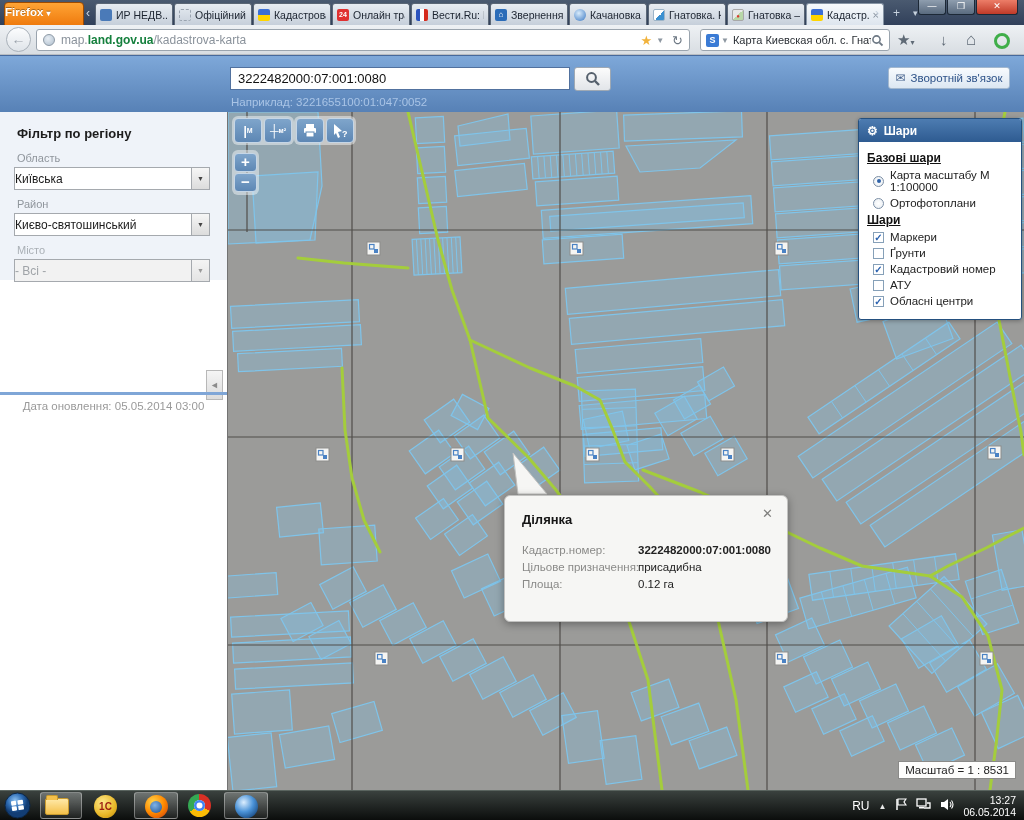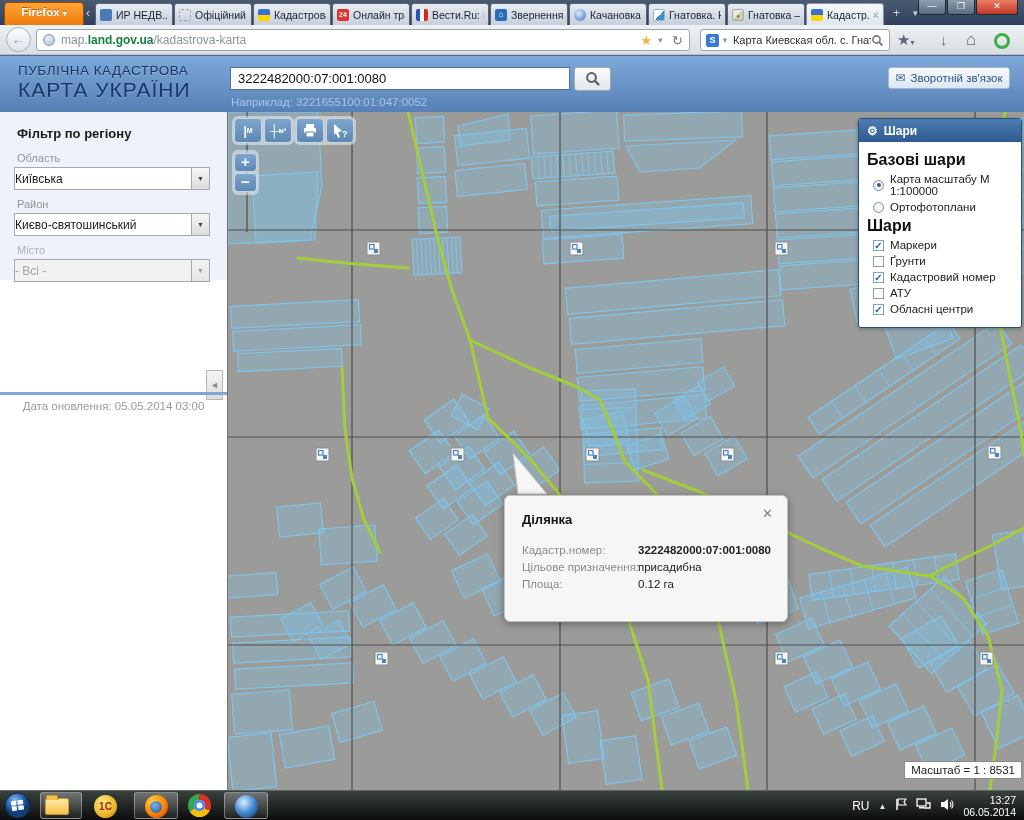--- a/index.html
+++ b/index.html
@@ -4,21 +4,21 @@
 <style>
   * { margin:0; padding:0; box-sizing:border-box; }
   html,body { width:1024px; height:820px; overflow:hidden; font-family:"Liberation Sans", sans-serif; background:#fff; }
   #stage { position:relative; width:1024px; height:820px; }
 
   
   #tabstrip { position:absolute; left:0; top:0; width:1024px; height:25px;
     background:linear-gradient(#4a5a70,#31405a); }
   #ff-btn { position:absolute; left:4px; top:2px; width:80px; height:32px; border-radius:4px;
     background:linear-gradient(#ffa435,#e96c00); border:1px solid #9d4a00;
-    color:#fff; font-size:11.5px; font-weight:bold; text-align:center; line-height:18px;
+    color:#fff; font-size:11.5px; font-weight:bold; text-align:left; line-height:18px;
     text-shadow:0 -1px 0 rgba(0,0,0,.35); cursor:default; }
   #ff-btn .caret { font-size:8px; }
   .tabscroll { position:absolute; left:86px; top:6px; color:#cfd8e4; font-size:12px; }
   #tabs { position:absolute; left:95px; top:3px; height:22px; display:flex; }
   .tab { width:78px; height:22px; margin-right:1px; border:1px solid #5a6675; border-bottom:none;
     border-radius:3px 3px 0 0; background:linear-gradient(#e7ecf2,#c6cfda);
     display:flex; align-items:center; padding:0 4px; overflow:hidden; }
   .tab.active { background:linear-gradient(#f7fafc,#dde5ee); border-color:#8795a5; }
   .tab .fav { width:12px; height:12px; flex:0 0 12px; margin-right:4px; border-radius:2px;
     font-size:7px; font-weight:bold; color:#fff; text-align:center; line-height:12px; overflow:hidden; }
@@ -117,40 +117,40 @@
   .zoombtn { width:23px; height:19px; border-radius:4px; border:1px solid #c6d6e6; margin:1px 0;
     background:linear-gradient(#7fa5cb,#5d87b4); color:#fff; font-size:15px; font-weight:bold;
     text-align:center; line-height:16px; }
 
   
   #layers-panel { position:absolute; left:630px; top:6px; width:164px; background:#fff;
     border:1px solid #24507f; border-radius:3px; box-shadow:0 1px 4px rgba(0,0,0,.3); }
   #layers-header { height:23px; background:linear-gradient(#4d7cb1,#2e5b91); border-radius:2px 2px 0 0;
     color:#fff; font-size:12px; font-weight:bold; display:flex; align-items:center; padding:0 8px; gap:6px; }
   #layers-body { padding:6px 8px 8px 8px; }
-  .lp-title { font-size:16px; font-weight:bold; color:#111; margin:3px 0 4px 0; }
+  .lp-title { font-size:12px; font-weight:bold; color:#111; margin:3px 0 4px 0;text-decoration:underline; }
   .lp-row { display:flex; align-items:center; gap:6px; margin:4px 0 4px 6px; font-size:11.5px; color:#222; }
   .radio { width:11px; height:11px; border-radius:50%; border:1px solid #7b8ea5;
     background:radial-gradient(#fff,#e7ecf1); position:relative; flex:0 0 11px; }
   .radio.checked::after { content:""; position:absolute; left:2.5px; top:2.5px; width:4px; height:4px;
     border-radius:50%; background:#2f62a8; }
   .chk { width:11px; height:11px; border:1px solid #86a0b8; background:#fff; flex:0 0 11px;
     font-size:10px; line-height:9px; color:#2a62b0; font-weight:bold; text-align:center; }
 
   
   #popup-tail { position:absolute; z-index:5; }
   #popup { position:absolute; left:276px; top:383px; width:284px; height:127px; background:#f6f6f4;
     border:1px solid #c2c2c0; border-radius:6px; box-shadow:0 2px 9px rgba(0,0,0,.35); z-index:6; }
   #popup-title { position:absolute; left:17px; top:16px; font-size:13px; font-weight:bold; color:#161616; }
   #popup-close { position:absolute; right:14px; top:10px; font-size:13px; color:#7e7e7c; }
   .pop-row { position:absolute; left:17px; width:256px; font-size:11.5px; color:#8a8a88; }
   .pop-row .v { position:absolute; left:116px; color:#222; }
   .pop-row .v.b { font-weight:bold; }
 
-  #scalebox { position:absolute; right:2px; bottom:11px; background:#fdfdfc; border:1px solid #8a8a88;
+  #scalebox { position:absolute; right:8px; bottom:11px; background:#fdfdfc; border:1px solid #8a8a88;
     padding:2px 6px; font-size:11.5px; color:#222; }
 
   
   #taskbar { position:absolute; left:0; top:790px; width:1024px; height:30px;
     background:linear-gradient(#3a413e,#0b0d0c); border-top:1px solid #5a645f; }
   .tile { position:absolute; top:1px; height:27px; border-radius:3px; border:1px solid rgba(255,255,255,.35);
     background:linear-gradient(rgba(255,255,255,.28),rgba(255,255,255,.07)); }
   .appicon { position:absolute; }
   #chrome-ic { width:23px; height:23px; border-radius:50%;
     background:conic-gradient(#d93025 0 33%, #fbbc05 33% 66%, #34a853 66% 100%); position:relative; }
@@ -256,24 +256,20 @@
           <line x1="8.3" y1="8.3" x2="11.5" y2="11.5" stroke="#6d7884" stroke-width="1.8"></line>
         </svg>
     </div>
     <div class="navicon" style="left:897px">★<span style="font-size:8px">▾</span></div>
     <div class="navicon" style="left:940px; font-weight:bold">↓</div>
     <div class="navicon" style="left:966px; font-size:17px">⌂</div>
     <div class="navicon" style="left:994px; width:16px; height:16px; border-radius:50%; border:3px solid #3fae49; top:8px"></div>
   </div>
 
   <div id="siteheader">
-    <div id="logo">
-      <div class="l1">ПУБЛІЧНА КАДАСТРОВА</div>
-      <div class="l2">КАРТА УКРАЇНИ</div>
-    </div>
     <div id="cad-input">3222482000:07:001:0080</div>
     <div id="cad-search-btn">
       <svg width="16" height="16" viewBox="0 0 16 16">
           <circle cx="6.5" cy="6.5" r="4.4" fill="none" stroke="#55606c" stroke-width="2"></circle>
           <line x1="10" y1="10" x2="14" y2="14" stroke="#55606c" stroke-width="2.4"></line>
         </svg>
     </div>
     <div id="cad-hint">Наприклад: 3221655100:01:047:0052</div>
     <div id="feedback-btn">
       <span class="env">✉</span>

